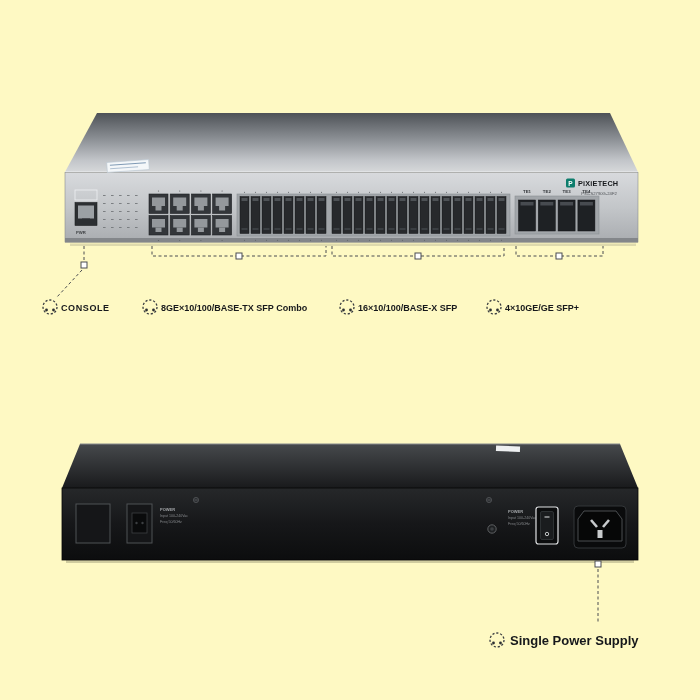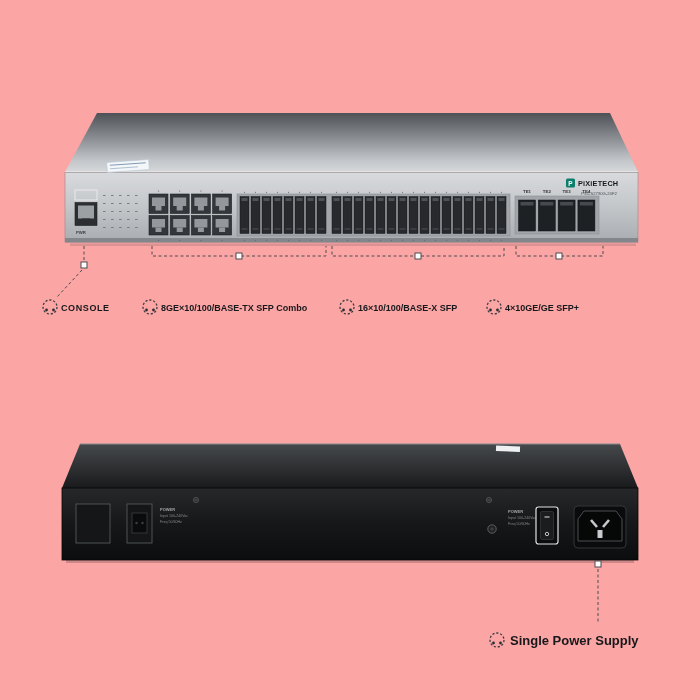--- a/index.html
+++ b/index.html
@@ -1,16 +1,16 @@
 <!DOCTYPE html>
 <html><head>
 <meta charset="utf-8">
 <style>
   html,body{margin:0;padding:0;background:#ffffff;}
-  .canvas{position:relative;width:700px;height:700px;background:#fca5a5;overflow:hidden;
+  .canvas{position:relative;width:700px;height:700px;background:#fef9c3;overflow:hidden;
           font-family:"Liberation Sans",sans-serif;}
   svg{display:block;}
   text{font-family:"Liberation Sans",sans-serif;}
   .cal{font-weight:bold;fill:#16181b;}
 </style>
 </head>
 <body>
 
 <div class="canvas">
 <svg width="700" height="700" viewBox="0 0 700 700">

